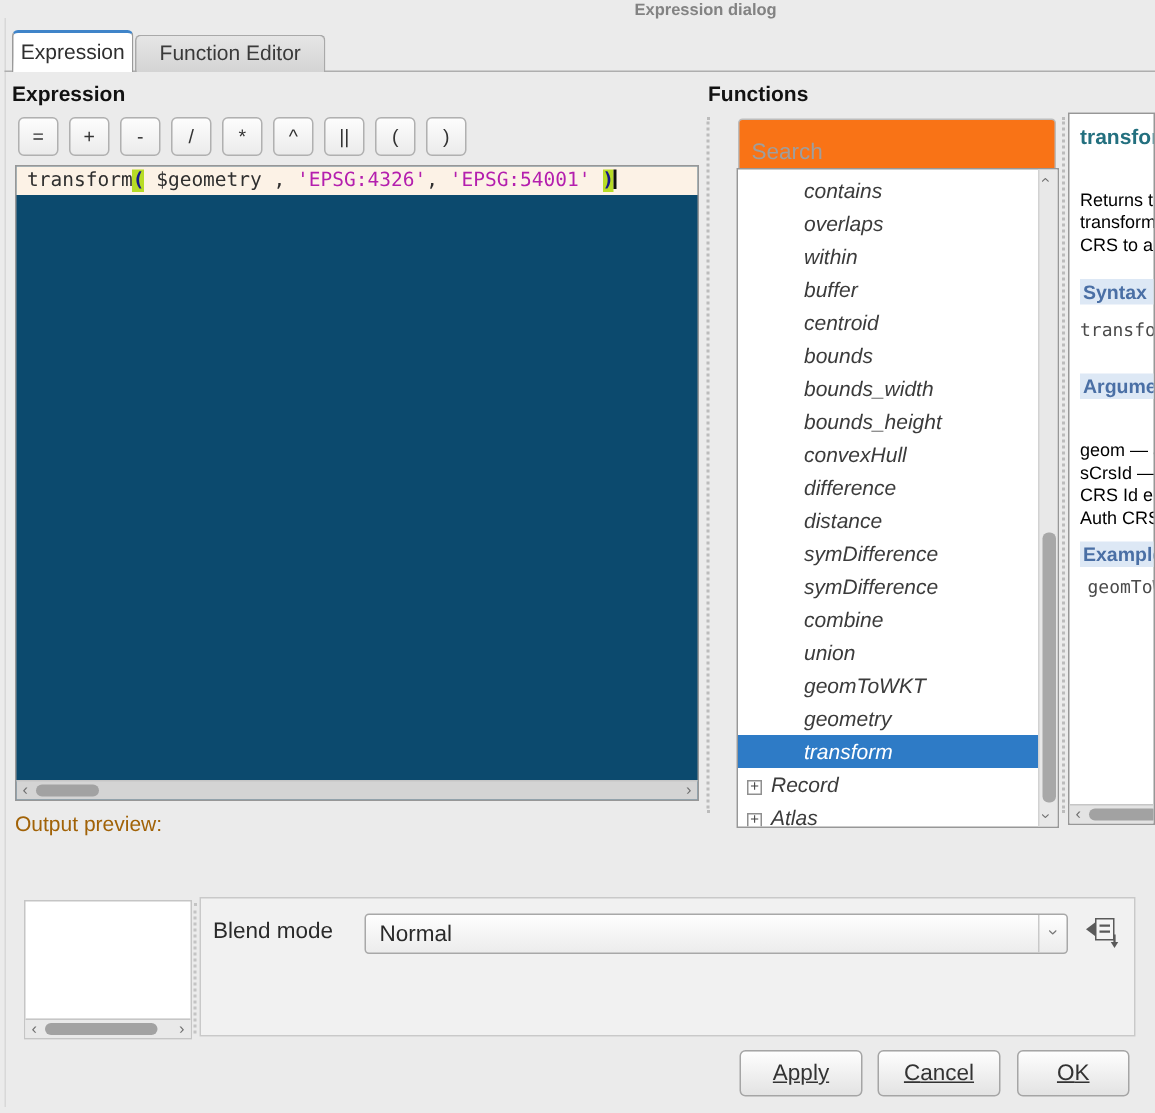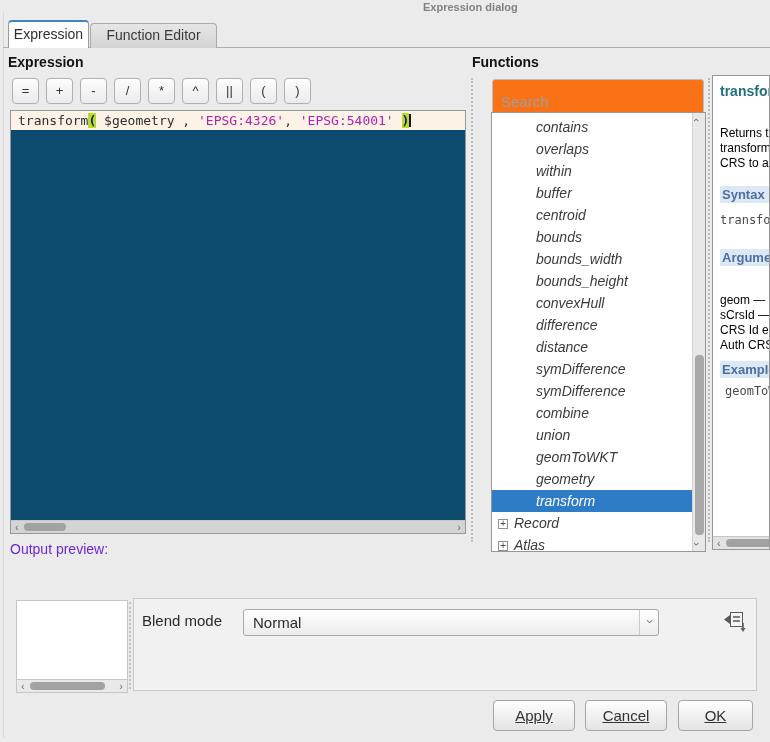--- a/index.html
+++ b/index.html
@@ -29,21 +29,21 @@
     font-size:13px; padding-left:7px; white-space:pre; color:#2f2f2f; }
   .tok-paren { background:#b7dc26; color:#15158c; font-weight:bold; }
   .tok-str { color:#b41fae; }
   .caret { display:inline-block; width:2px; height:13px; background:#111; vertical-align:-2px; }
 
   .hscroll { position:absolute; left:0; right:0; bottom:0; height:13px; background:#d4d4d4; border-top:1px solid #c6c6c6; }
   .hscroll .sarr { position:absolute; top:0; font-size:11px; color:#6f6f6f; line-height:12px; }
   .sarr-l { left:4px; } .sarr-r { right:4px; }
   .sthumb { position:absolute; top:2px; height:8px; border-radius:4px; background:#a2a2a2; }
 
-  .output-preview { position:absolute; left:10px; top:541px; font-size:14px; color:#6d28d9; }
+  .output-preview { position:absolute; left:10px; top:541px; font-size:14px; color:#a16207; }
 
   .splitter { position:absolute; width:0; border-left:2px dotted #bcbcbc; }
   .v1 { left:471px; top:78px; height:464px; }
   .v2 { left:708px; top:78px; height:464px; }
   .v3 { left:129px; top:602px; height:87px; border-left-color:#c4c4c4; }
 
   .search { position:absolute; left:492px; top:79px; width:212px; height:45px; background:#f97316;
     border:1px solid #bcbcbc; border-radius:3px; padding-left:8px; font-size:15px; color:#444;
     font-family:"Liberation Sans","DejaVu Sans",sans-serif; }
   .search::placeholder { color:#9e9e9e; }
@@ -73,21 +73,21 @@
   .h2-syntax { top:110px; } .h2-args { top:173px; } .h2-ex { top:285px; }
   .help .code { position:absolute; font-family:"DejaVu Sans Mono","Liberation Mono",monospace; font-size:12px; color:#4a4a4a; white-space:pre; }
   .code1 { left:7px; top:137px; } .code2 { left:12px; top:308px; }
   .help .hscroll { background:#e3e3e3; }
 
   .groupbox { position:absolute; left:133px; top:598px; width:624px; height:93px; border:1px solid #c9c9c9; background:#f1f1f1; }
   .thumb-box { position:absolute; left:16px; top:600px; width:112px; height:93px; background:#fff; border:1px solid #c5c5c5; }
   .thumb-box .hscroll { background:#e9e9e9; }
 
   .blend-label { position:absolute; left:142px; top:612px; font-size:15px; color:#2a2a2a; }
-  .combo { position:absolute; left:243px; top:609px; width:416px; height:27px; border:1px solid #a8a8a8; border-radius:3px;
+  .combo { position:absolute; left:243px; top:609px; width:469px; height:27px; border:1px solid #a8a8a8; border-radius:3px;
     background:linear-gradient(#fefefe,#ececec); }
   .combo-value { position:absolute; left:9px; top:0; line-height:25px; font-size:15px; color:#2a2a2a; }
   .combo-arrow { position:absolute; right:0; top:0; bottom:0; width:19px; border-left:1px solid #c9c9c9;
     text-align:center; color:#787878; font-size:12px; line-height:23px; }
   .dd-btn { position:absolute; left:721px; top:609px; width:27px; height:27px; background:transparent; border:none; }
 
   .btn { position:absolute; top:700px; height:31px; border:1px solid #a5a5a5; border-radius:4px;
     background:linear-gradient(#fefefe,#e3e3e3); font-size:15px; color:#333; text-align:center; line-height:29px;text-decoration:underline; }
   .btn-apply { left:493px; width:82px; } .btn-cancel { left:585px; width:82px; } .btn-ok { left:678px; width:75px; }
   .accel { text-decoration:underline; }

